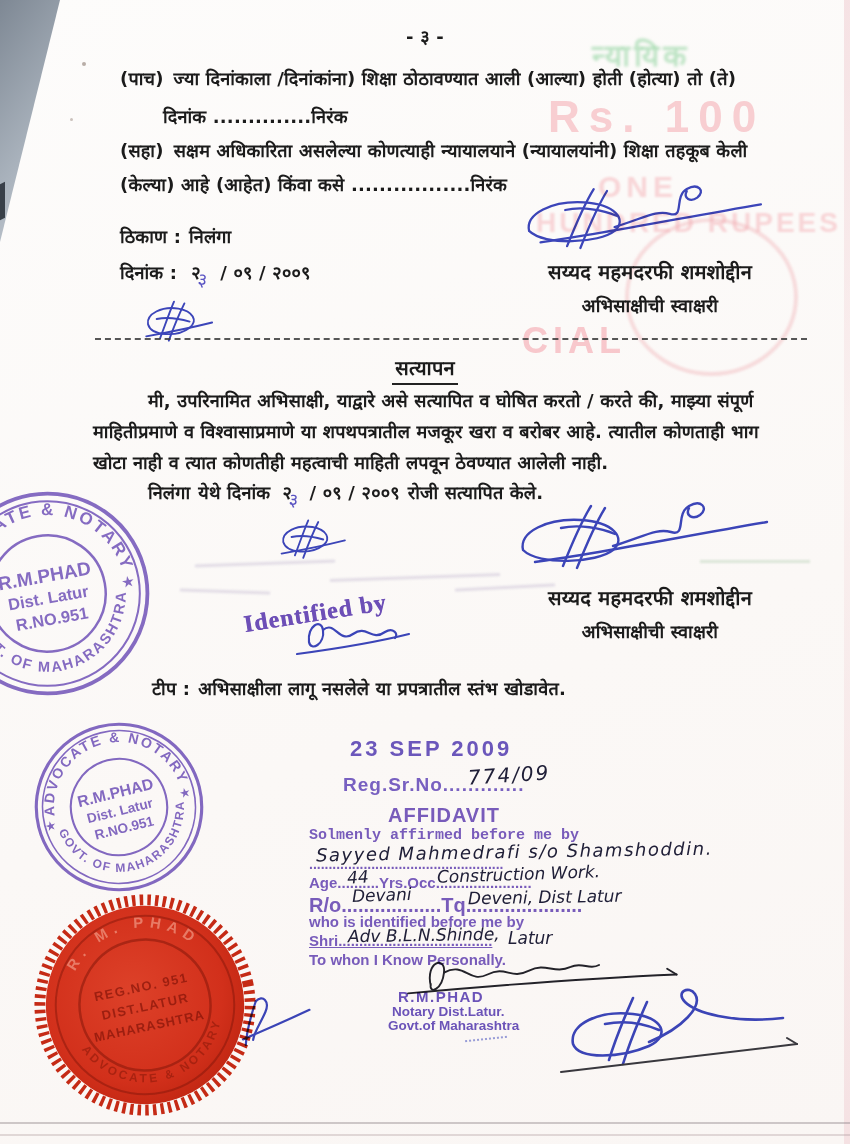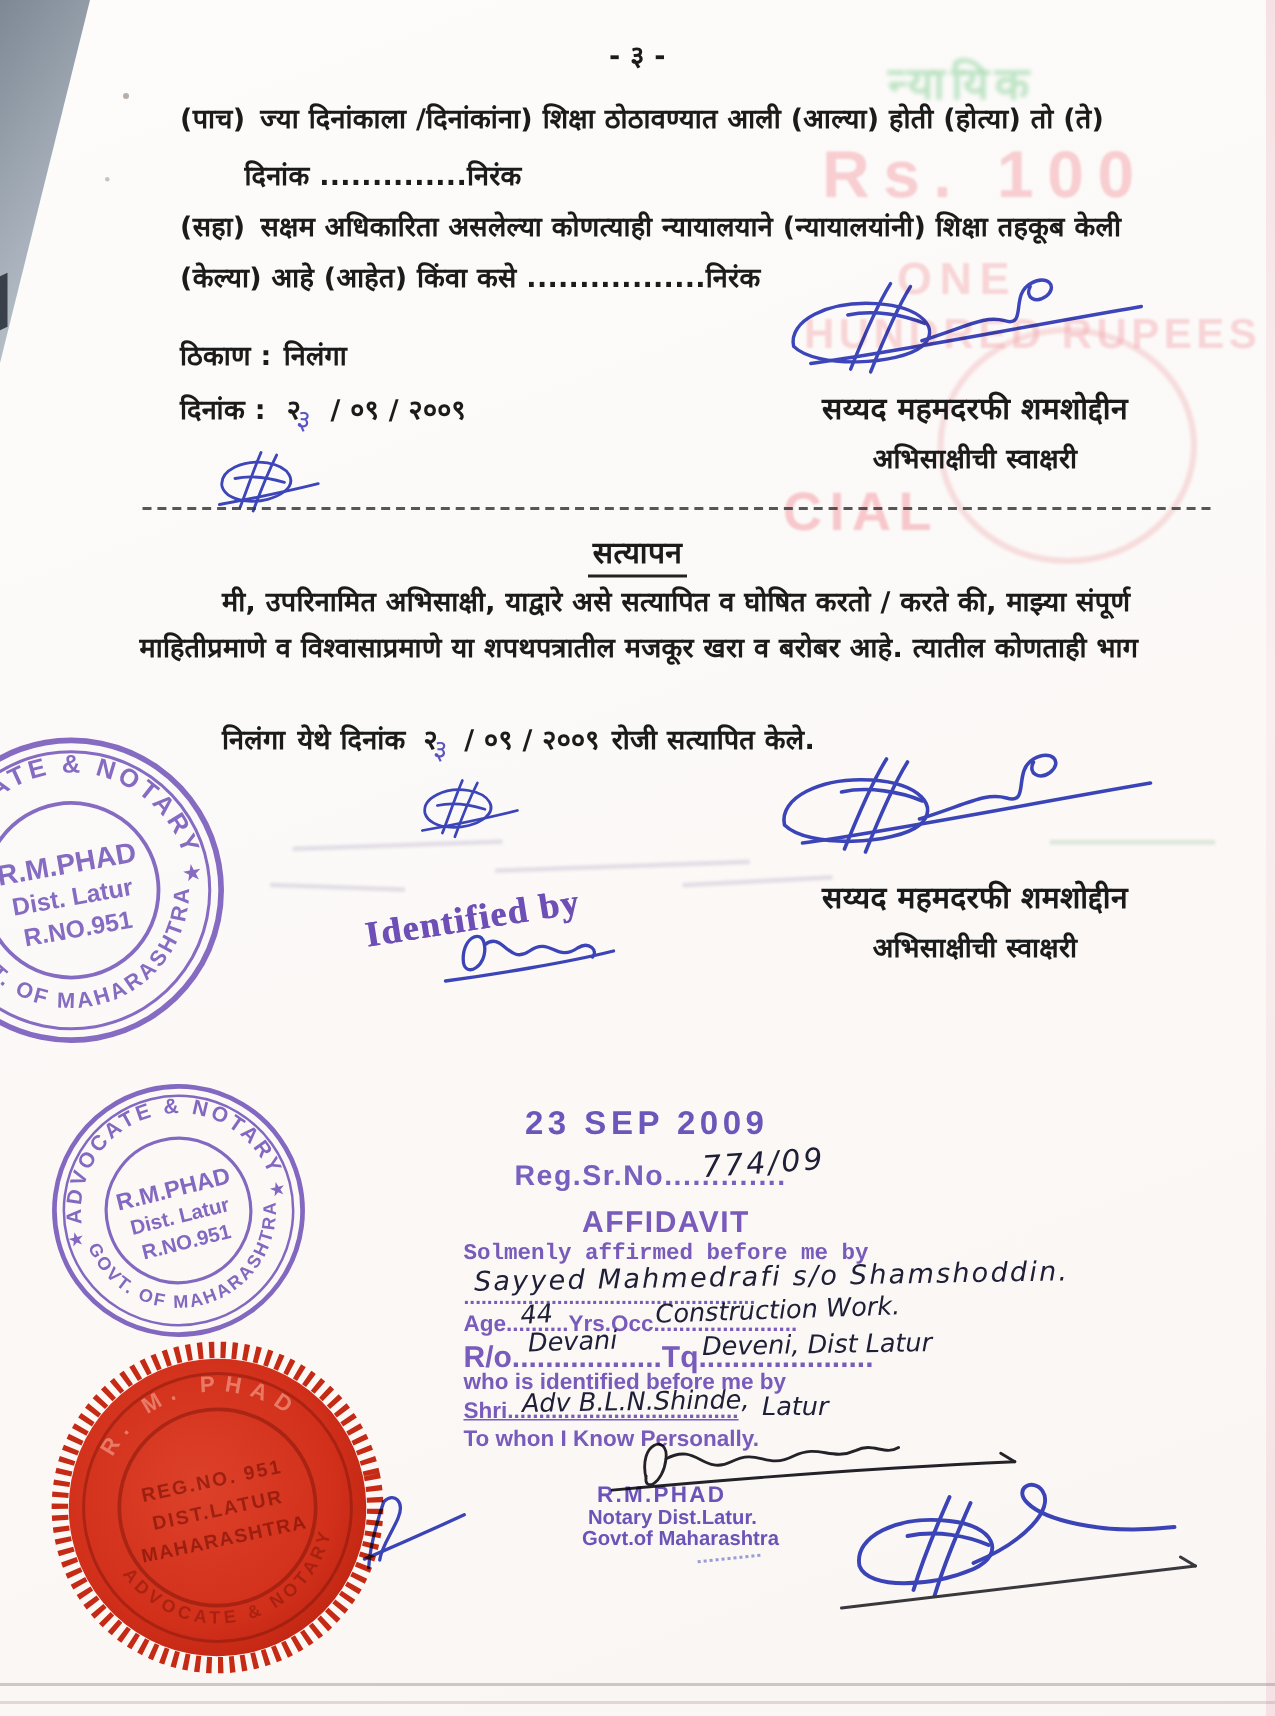--- a/index.html
+++ b/index.html
@@ -88,20 +88,21 @@
     </g>
   </svg>
 
   <div class="abs dashline" style="left:95px;top:338px;width:712px;"></div>
 
   <div class="abs" style="left:0;right:0;top:354px;text-align:center;">
     <span class="mar" style="font-size:20px;font-weight:800;border-bottom:2px solid #222;padding:0 3px 3px;">सत्यापन</span>
   </div>
   <div class="abs mar" style="left:93px;top:419px;">माहितीप्रमाणे व विश्वासाप्रमाणे या शपथपत्रातील मजकूर खरा व बरोबर आहे. त्यातील कोणताही भाग</div>
   <div class="abs mar" style="left:148px;top:388px;">मी, उपरिनामित अभिसाक्षी, याद्वारे असे सत्यापित व घोषित करतो / करते की, माझ्या संपूर्ण</div>
+  <div class="abs mar" style="left:93px;top:450px;">खोटा नाही व त्यात कोणतीही महत्वाची माहिती लपवून ठेवण्यात आलेली नाही.</div>
   <div class="abs" style="left:148px;top:480px;">
     <span class="mar" style="font-weight:800;margin-right:8px;">निलंगा</span><span class="mar" style="margin-right:12px;">येथे दिनांक</span><span class="mar">२</span><span class="mar hand-blue ink" style="position:relative;top:7px;left:-3px;transform:rotate(6deg);display:inline-block;">३</span><span class="mar" style="margin:0 8px 0 8px;">/ ०९ / २००९</span><span class="mar">रोजी सत्यापित केले.</span>
   </div>
 
   <svg class="abs ink" style="left:-60px;top:486px;transform:rotate(-10deg);opacity:.9;" width="215" height="215" viewBox="0 0 170 170">
     <g fill="none" stroke="#7a5ec2">
       <circle cx="85" cy="85" r="79" stroke-width="3"></circle>
       <circle cx="85" cy="85" r="73" stroke-width="1.6"></circle>
       <circle cx="85" cy="85" r="46" stroke-width="2"></circle>
     </g>
@@ -143,20 +144,23 @@
 
   <div class="abs ink" style="left:243px;top:600px;transform:rotate(-9deg);font-family:'Liberation Serif',serif;font-weight:700;font-size:24px;color:#6f51bd;letter-spacing:1px;text-shadow:.5px 0 0 #6f51bd;">Identified by</div>
   <svg class="abs ink" style="left:287px;top:600px;" width="130" height="62" viewBox="0 0 130 62">
     <g fill="none" stroke="#3c46be" stroke-width="2.2" stroke-linecap="round">
       <path d="M22,42 C20,26 34,18 36,30 C38,44 24,52 22,42"></path>
       <path d="M36,30 C48,20 52,44 66,34 C80,24 84,42 98,32 C106,27 112,34 108,38"></path>
       <path d="M10,54 C40,50 90,42 122,34"></path>
     </g>
   </svg>
 
+  <div class="abs" style="left:152px;top:676px;">
+    <span class="mar" style="font-weight:800;margin-right:8px;">टीप :</span><span class="mar">अभिसाक्षीला लागू नसलेले या प्रपत्रातील स्तंभ खोडावेत.</span>
+  </div>
 
   <svg class="abs ink" style="left:30px;top:718px;transform:rotate(-14deg);opacity:.92;" width="178" height="178" viewBox="0 0 170 170">
     <g fill="none" stroke="#7a5ec2">
       <circle cx="85" cy="85" r="79" stroke-width="3"></circle>
       <circle cx="85" cy="85" r="73" stroke-width="1.6"></circle>
       <circle cx="85" cy="85" r="46" stroke-width="2"></circle>
     </g>
     <path id="ps2t" d="M 23,85 A 62,62 0 1 1 147,85" fill="none"></path>
     <path id="ps2b" d="M 23,85 A 62,62 0 0 0 147,85" fill="none"></path>
     <text font-size="13.5" font-weight="bold" fill="#7a5ec2" letter-spacing="2"><textPath href="#ps2t" startOffset="50%" text-anchor="middle">ADVOCATE &amp; NOTARY</textPath></text>

